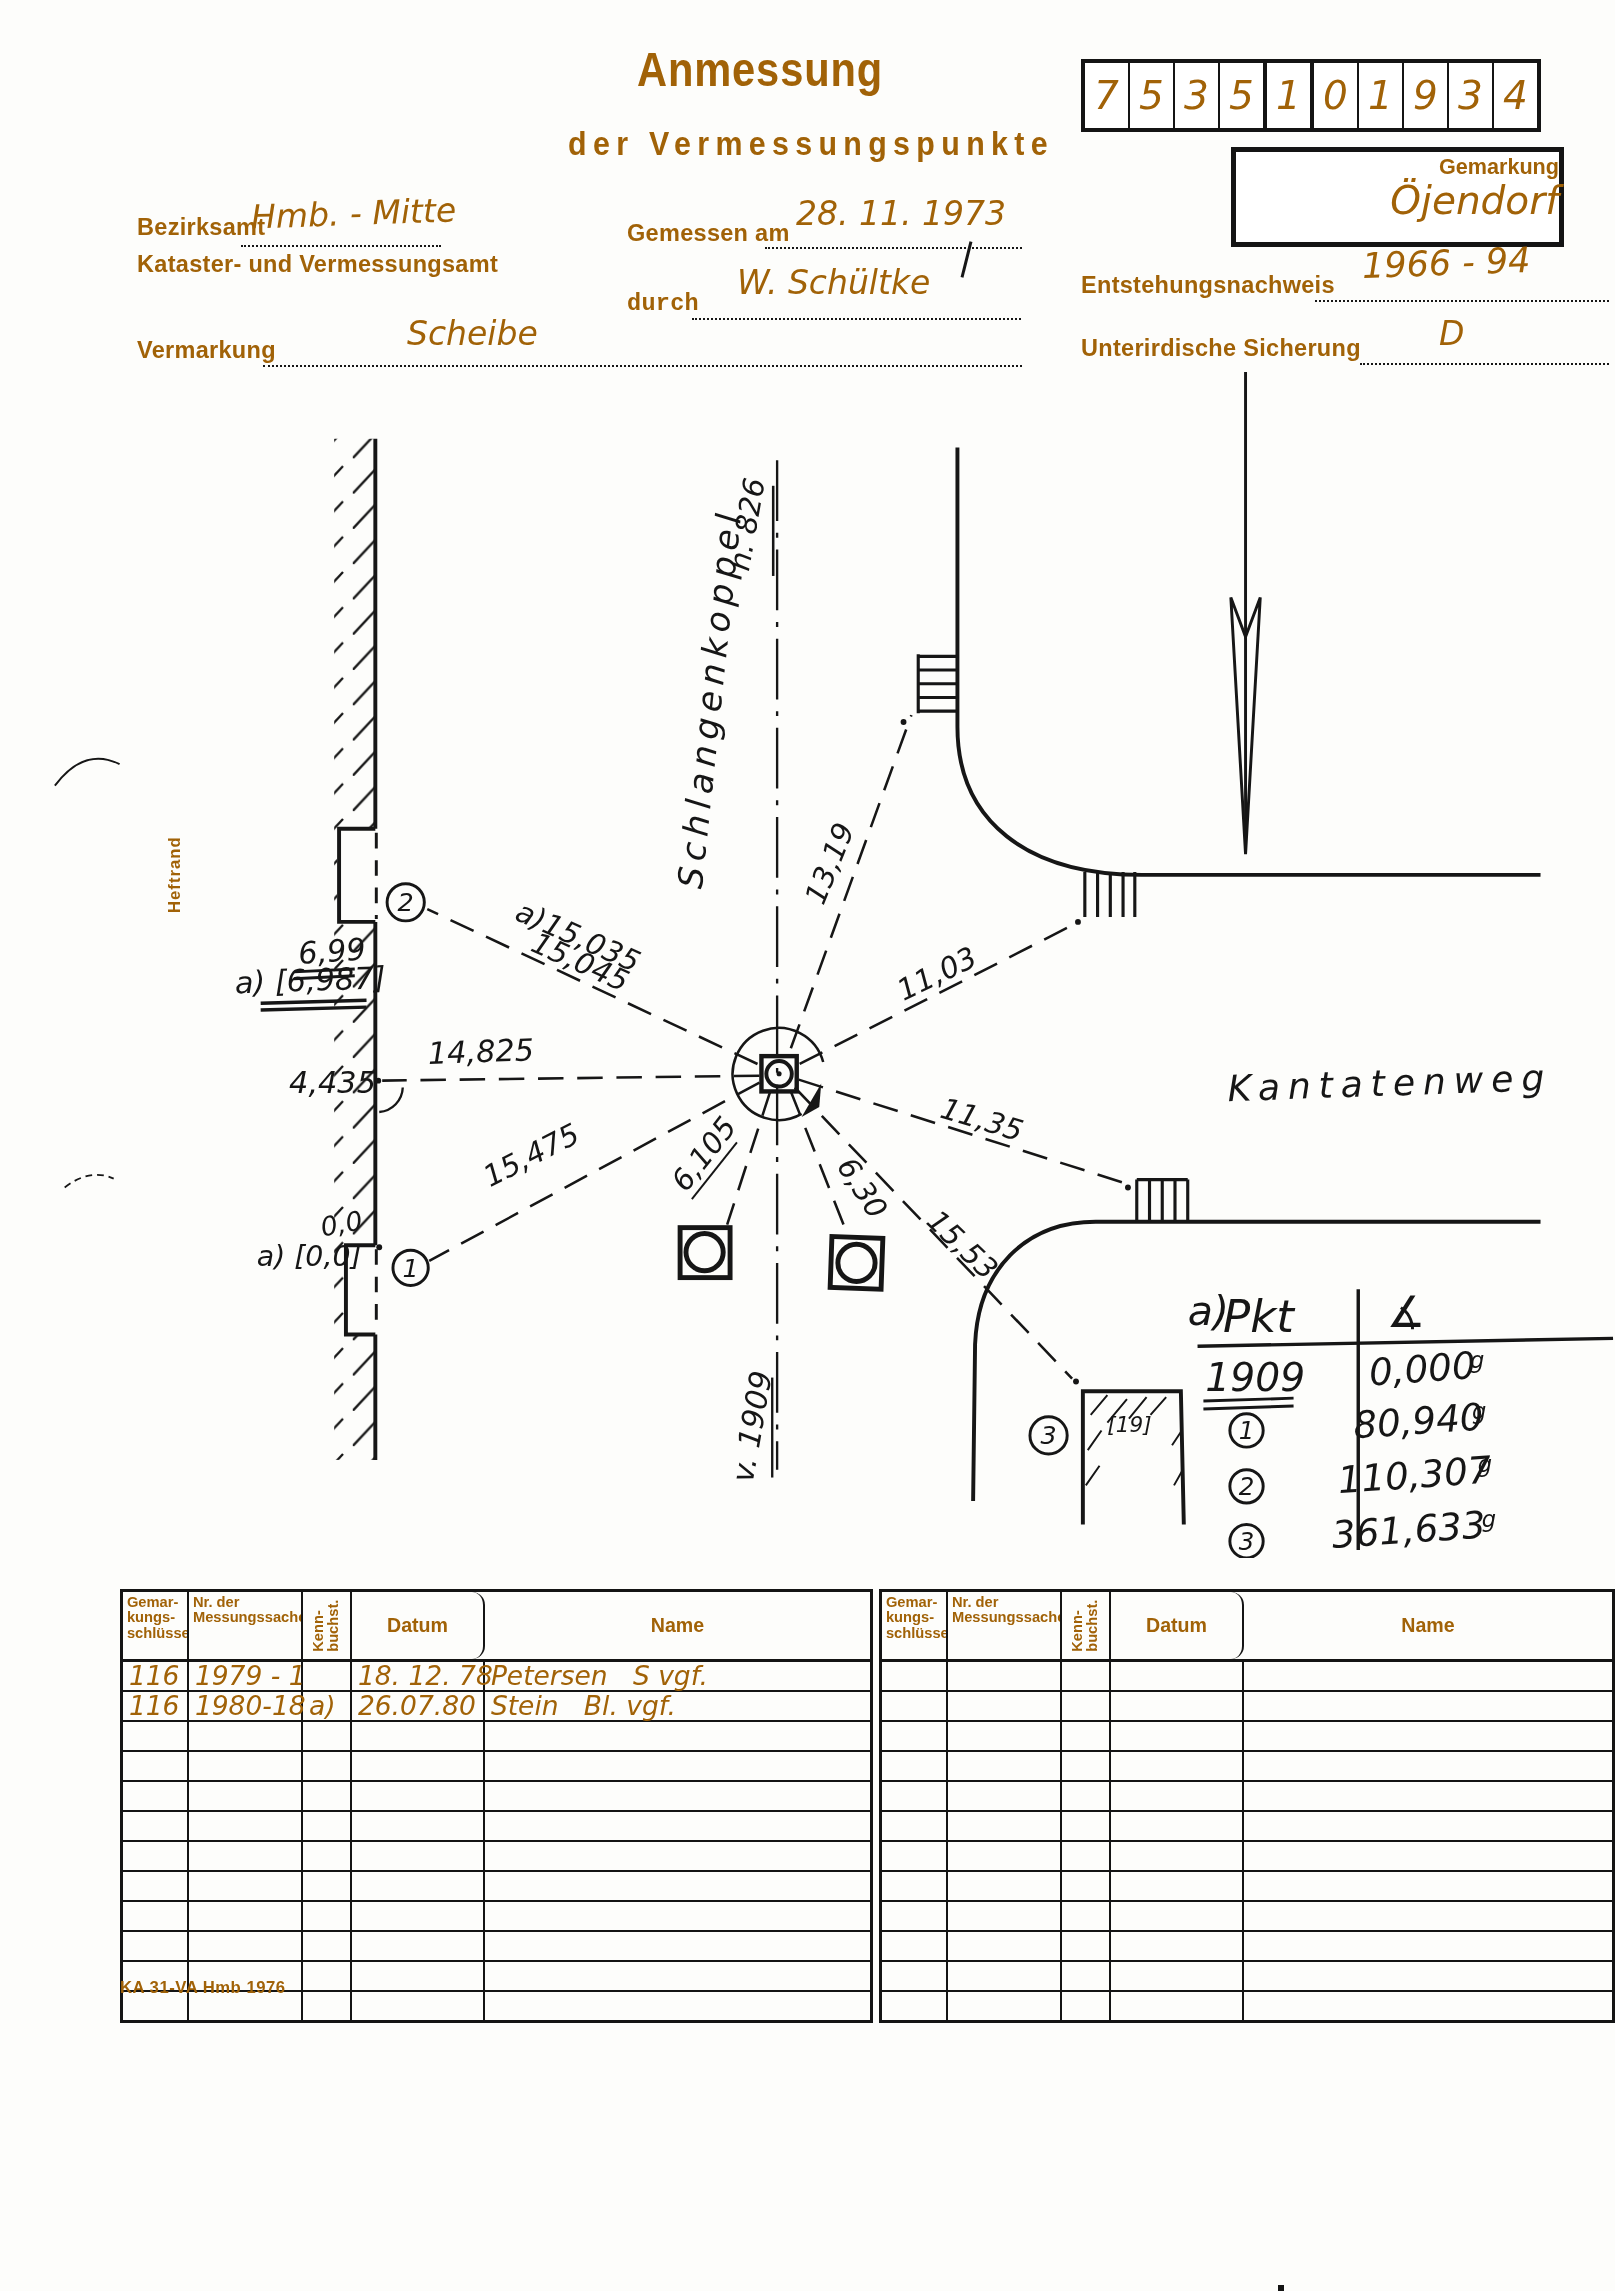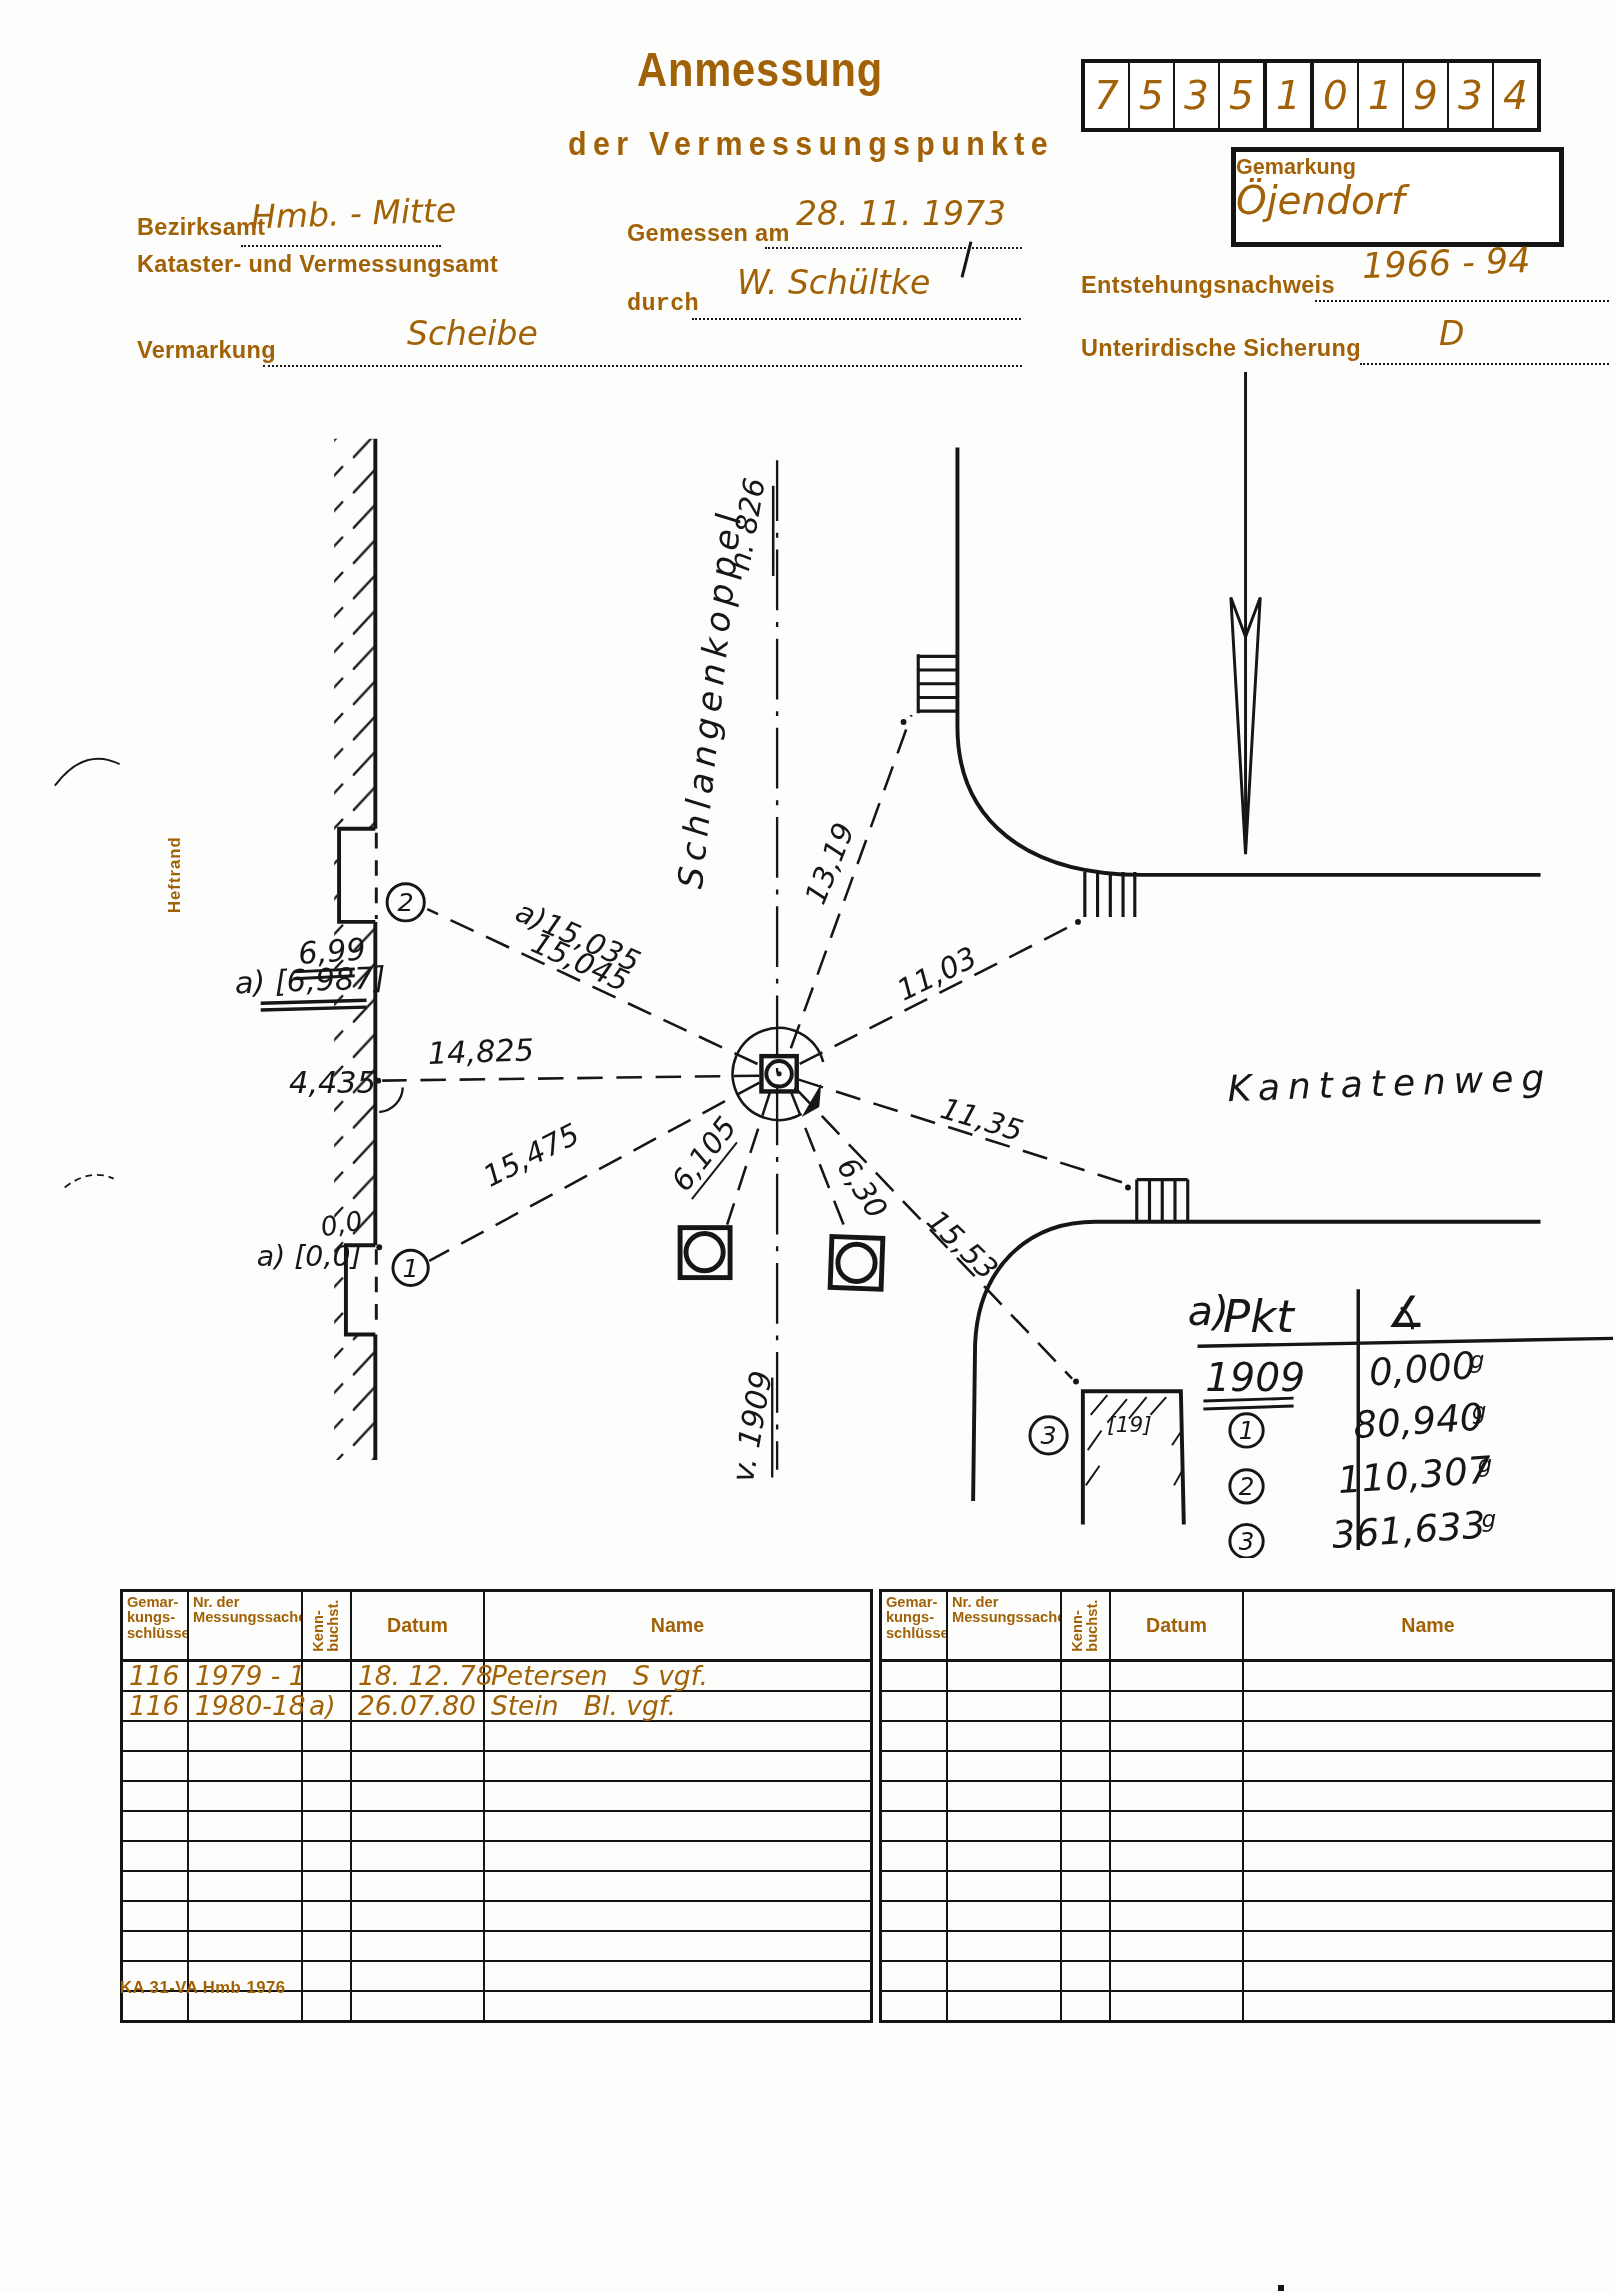--- a/index.html
+++ b/index.html
@@ -13,37 +13,37 @@
   .title{left:637px;top:41px;font-size:49px;font-weight:700;letter-spacing:1px;
          transform:scaleX(.85);transform-origin:left top;}
   .subtitle{left:568px;top:125px;font-size:33px;font-weight:700;letter-spacing:6.9px;
             transform:scaleX(.92);transform-origin:left top;}
   .codebox{position:absolute;left:1081px;top:59px;display:flex;border:4.9px solid #141414;background:#fff;}
   .codecell{width:43px;height:65px;display:flex;align-items:center;justify-content:center;
             font-size:39px;border-right:2px solid #141414;}
   .codecell.g{border-right:4.9px solid #141414;}
   .codecell:last-child{border-right:none;}
   .gembox{position:absolute;left:1231px;top:147px;width:323px;height:90px;border:5.9px solid #141414;
-          background:#fff;text-align:left;}
+          background:#fff;text-align:right;}
   .gembox .glabel{font-size:21.6px;font-weight:700;margin-top:2px;}
   .gembox .gval{font-size:39px;margin-top:-2px;}
   .heftrand{position:absolute;left:165px;top:913px;transform:rotate(-90deg);transform-origin:0 0;
             font-size:16.7px;font-weight:700;letter-spacing:1px;}
   .stray{position:absolute;left:965px;top:241px;width:2.9px;height:37px;background:#161616;transform:rotate(14deg);}
   .sketch{position:absolute;left:0;top:372px;}
   .sketch text{font-family:"DejaVu Sans",sans-serif;font-style:italic;fill:#161616;stroke:none;}
   
   .ltable{position:absolute;top:1551px;border:3.9px solid #141414;background:transparent;margin-top:38px;}
   .ltable.left{left:120px;width:747px;}
   .ltable.right{left:879px;width:730px;}
   .thead,.trow{display:grid;grid-template-columns:66px 114px 49px 133px 1fr;}
   .thead{height:67px;border-bottom:3.9px solid #141414;}
   .th{border-right:2.5px solid #141414;padding:2.9px 2.9px 0 3.9px;font-size:14.7px;font-weight:700;
       line-height:1.05;white-space:pre-line;overflow:hidden;}
-  .th.big{font-size:19.6px;display:flex;align-items:center;justify-content:center;padding:12px;}
+  .th.big{font-size:19.6px;display:flex;align-items:center;justify-content:center;padding:12px;border-radius:13px;}
   .th.c5{border-right:none;}
   .th.kenn{display:flex;align-items:center;justify-content:center;padding:0;}
   .th.kenn span{transform:rotate(-90deg);font-size:14.7px;font-weight:700;white-space:pre-line;line-height:1.0;}
   .trow{height:28px;border-bottom:2.5px solid #141414;}
   .trow:last-child{border-bottom:none;}
   .tc{border-right:2.5px solid #141414;overflow:visible;}
   .tc.c5{border-right:none;}
   .tc span{display:block;font-size:26.5px;padding:0 0 0 5.9px;margin-top:-2px;white-space:pre;}
   .footer{position:absolute;left:120px;top:1978px;font-size:16.7px;font-weight:600;letter-spacing:0.5px;}
   .speck{position:absolute;left:1278px;top:2285px;width:5.9px;height:5.9px;background:#141414;}

